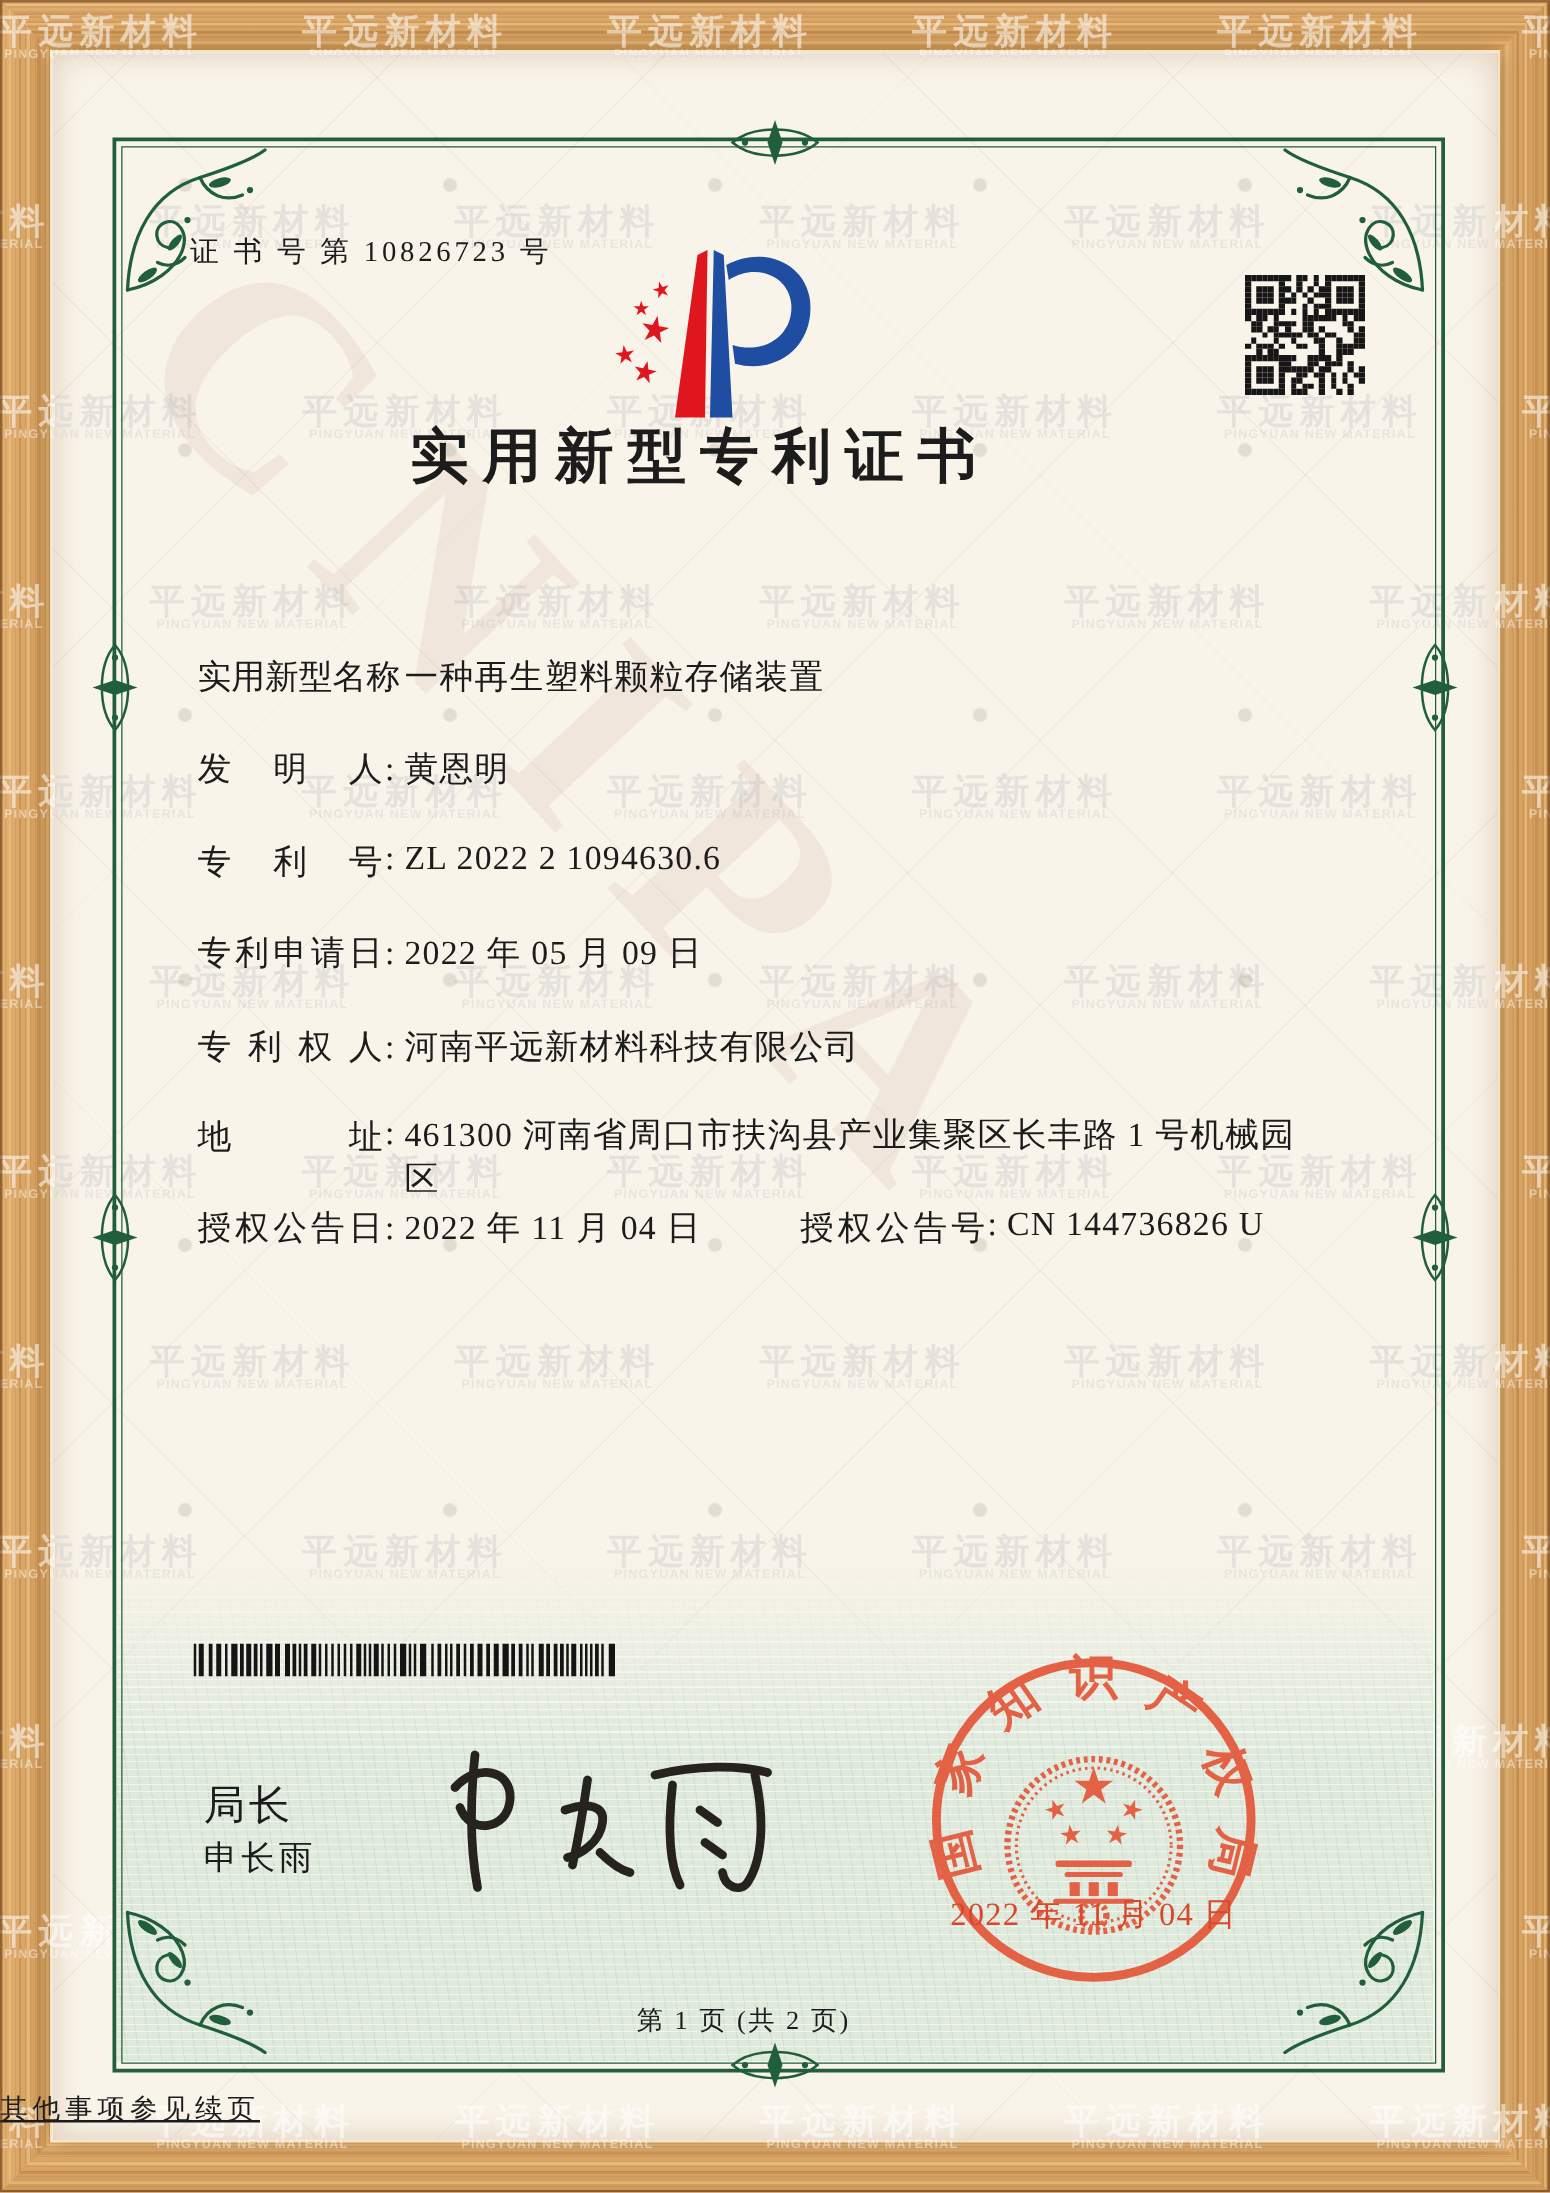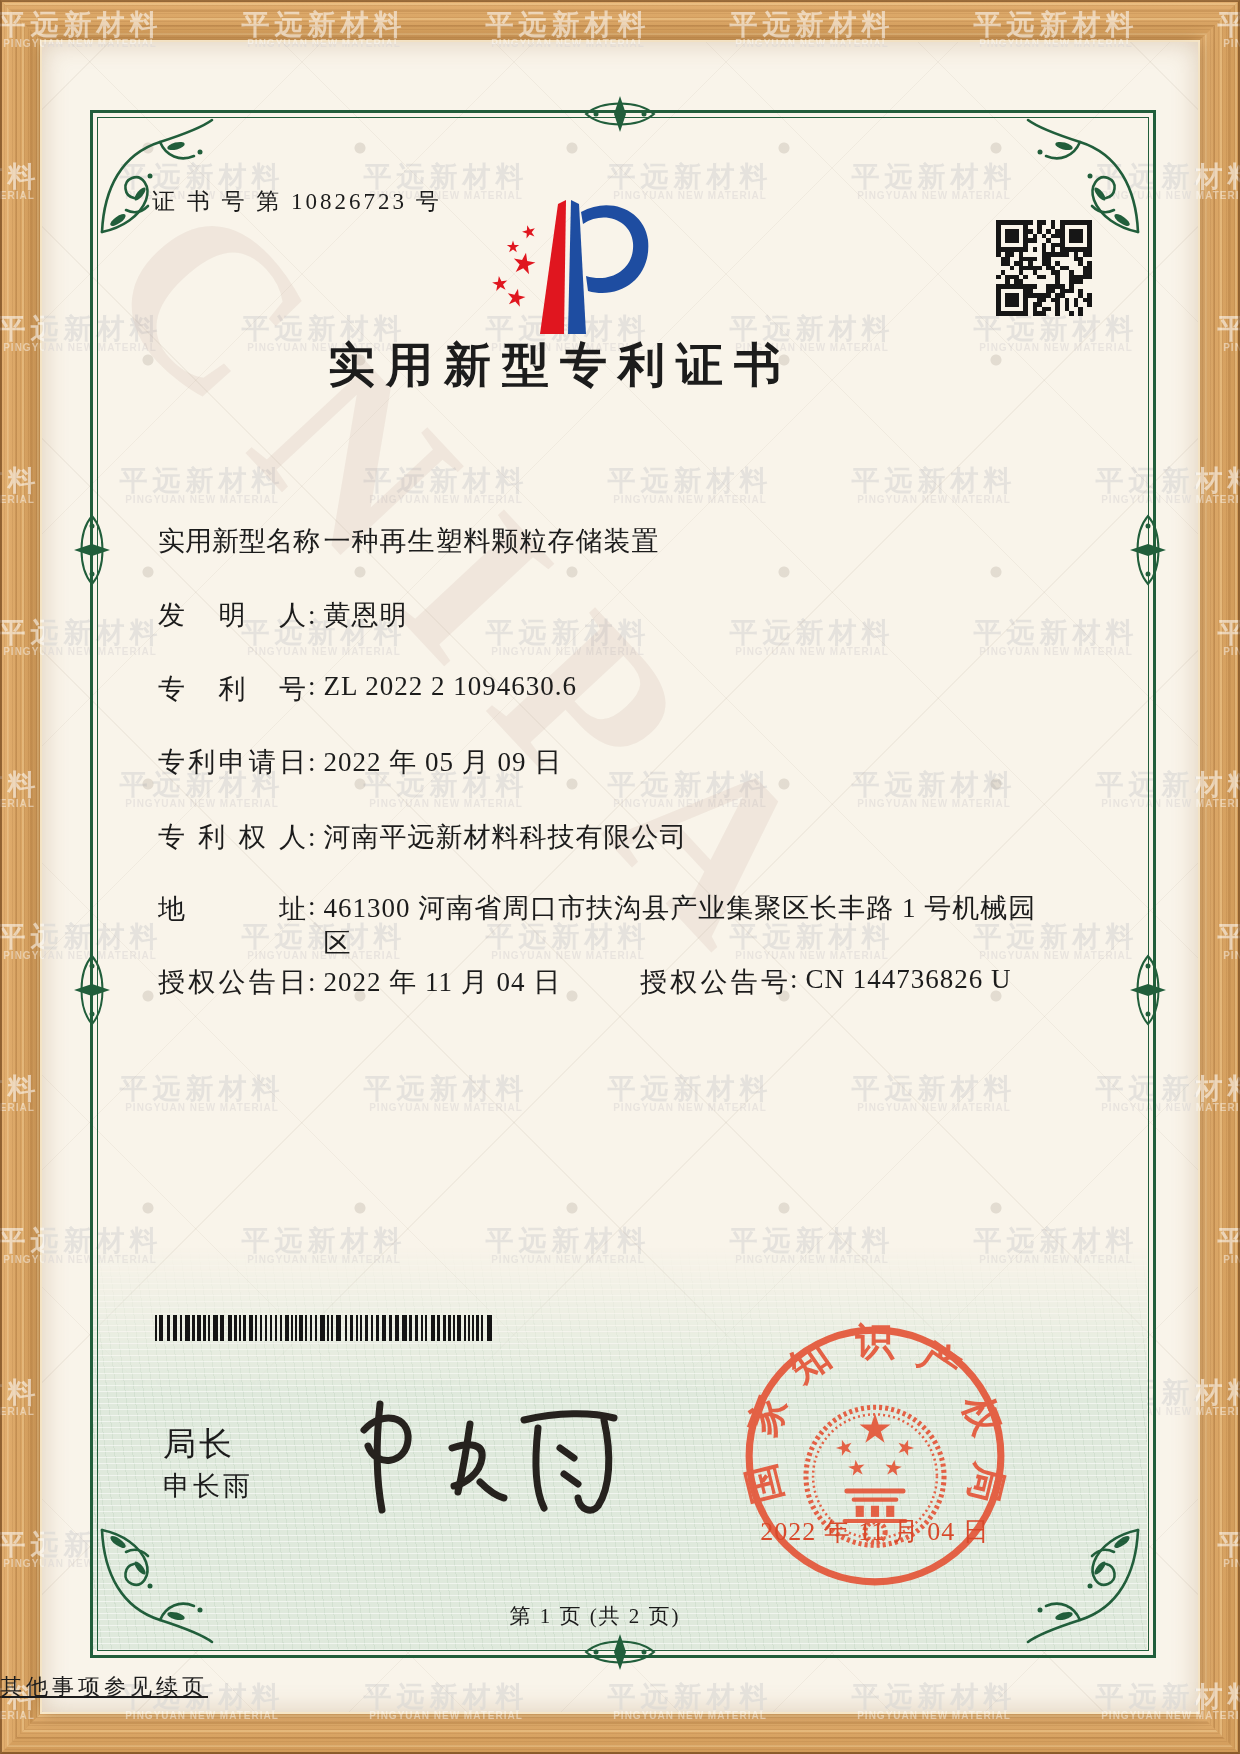--- a/index.html
+++ b/index.html
@@ -21,21 +21,21 @@
   #wood-bottom{left:0;top:1712px;width:1240px;height:42px;clip-path:polygon(42px 0,1198px 0,1240px 42px,0 42px);}
   #wood-left{left:0;top:0;width:42px;height:1754px;clip-path:polygon(0 0,42px 42px,42px 1712px,0 1754px);}
   #wood-right{left:1198px;top:0;width:42px;height:1754px;clip-path:polygon(42px 0,42px 1754px,0 1712px,0 42px);}
   #page-edge{left:0;top:0;width:1236px;height:1750px;border:2px solid rgba(96,54,16,.55);pointer-events:none;z-index:9;}
 
   
   #paper{left:42px;top:42px;width:1156px;height:1670px;background:var(--paper,#f9f4ea);
          box-shadow:0 0 0 2px rgba(255,244,218,.85), inset 0 0 26px rgba(150,100,50,.28), 0 0 16px rgba(90,55,20,.45);}
 
   
-  .wm-layer{left:0;top:0;width:1240px;height:1754px;pointer-events:none;text-decoration:underline;}
+  .wm-layer{left:0;top:0;width:1240px;height:1396px;pointer-events:none;text-decoration:underline;}
   #wm-paper{clip-path:inset(44px);z-index:2;}
   #wm-frame{z-index:1;}
   .wm{position:absolute;width:228px;text-align:center;line-height:1.05;}
   .wm .cn{font-family:"Liberation Sans","DejaVu Sans",sans-serif;font-weight:bold;font-size:28px;letter-spacing:5px;display:block;}
   .wm .en{font-family:"Liberation Sans","DejaVu Sans",sans-serif;font-weight:bold;font-size:10px;letter-spacing:1px;display:block;}
   #wm-paper .cn{color:rgba(95,85,70,.14);} #wm-paper .en{color:rgba(95,85,70,.12);}
   #wm-frame .cn{color:rgba(255,255,255,.55);} #wm-frame .en{color:rgba(255,255,255,.45);}
 
   
   #lattice{left:42px;top:42px;width:1156px;height:1670px;z-index:2;pointer-events:none;opacity:.8;

